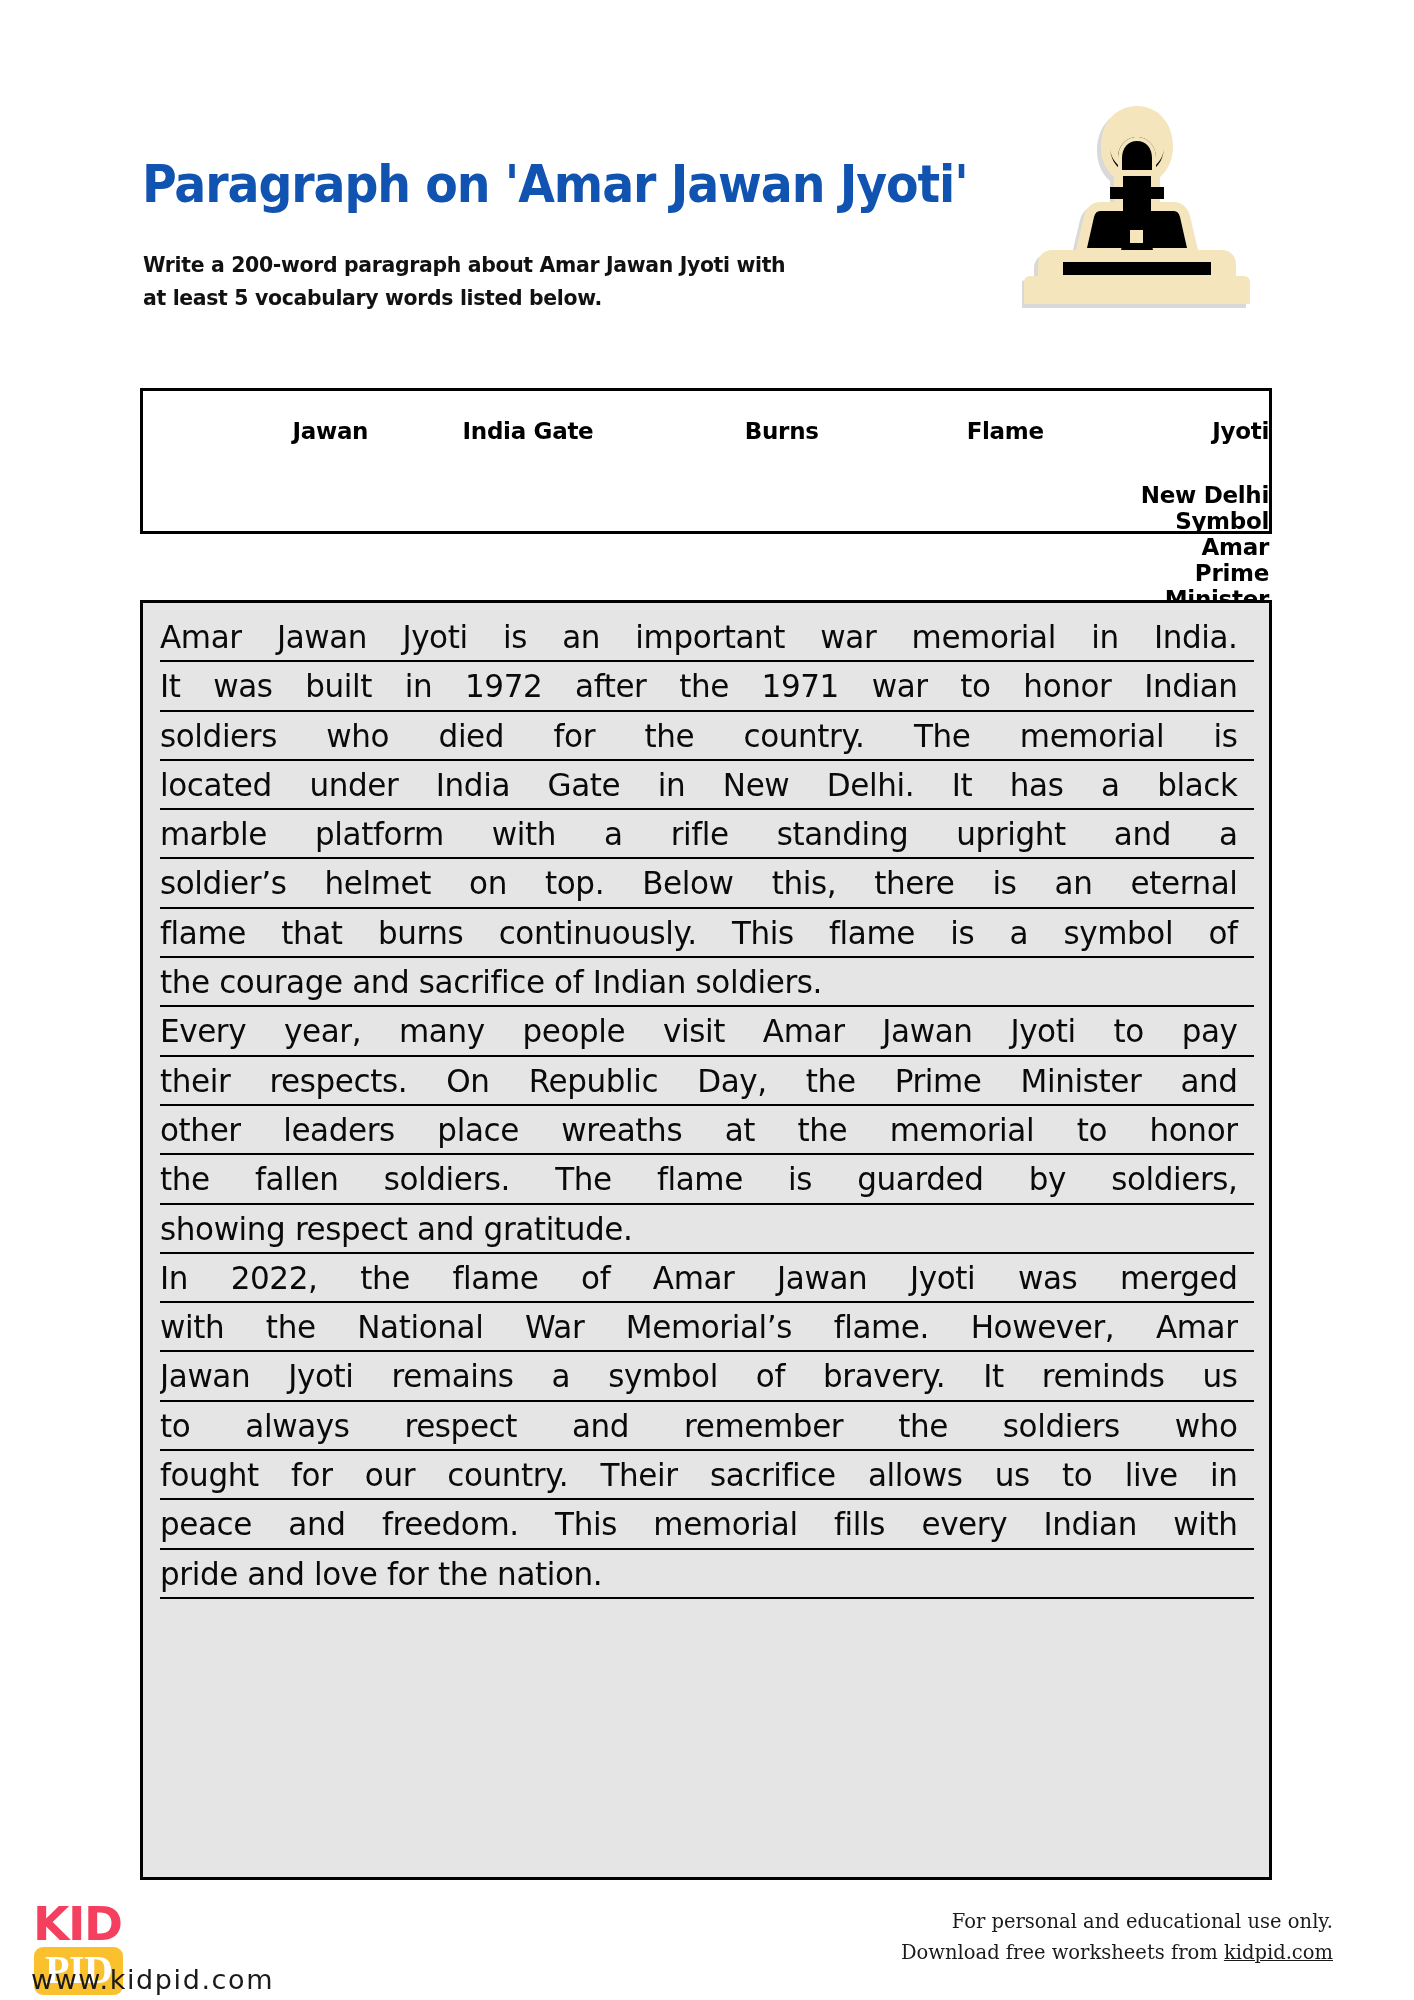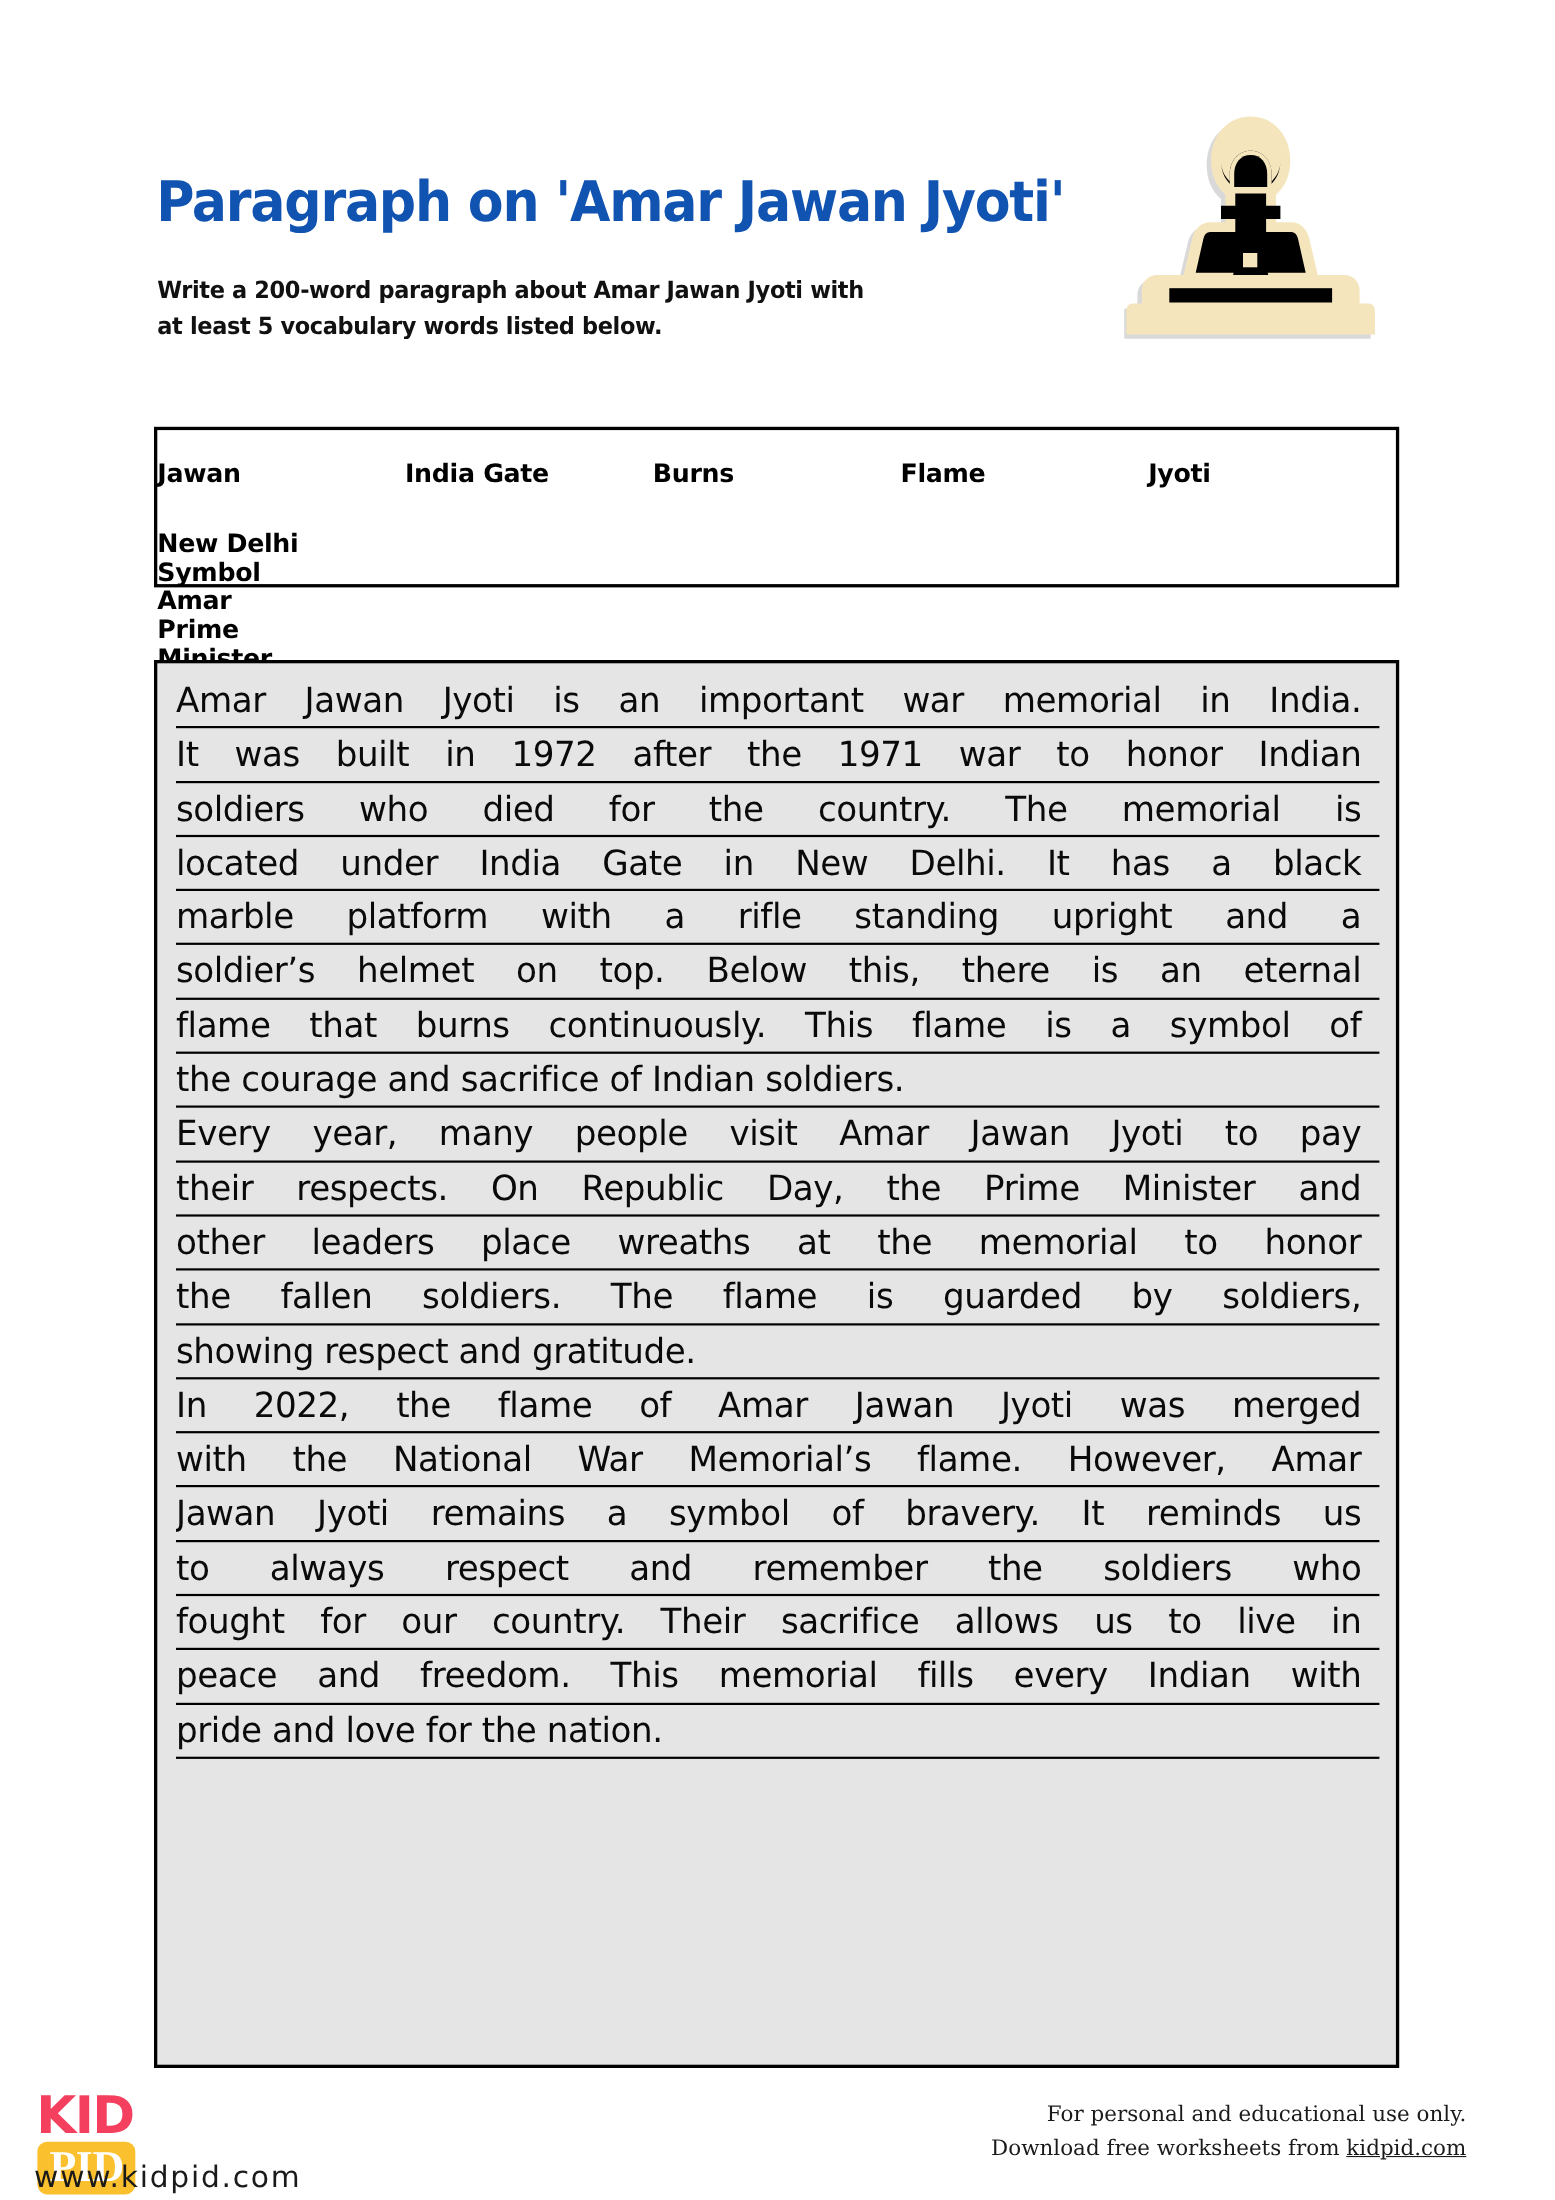--- a/index.html
+++ b/index.html
@@ -58,21 +58,21 @@
     background: #ffffff;
   }
   .vocab-row {
     position: absolute; left: 0; width: 100%;
     display: flex;
   }
   .vocab-row.r0 { top: 27px; }
   .vocab-row.r1 { top: 91px; flex-direction: column; }
   .vocab-cell {
     flex: 1 1 0;
-    text-align: left;
+    text-align: right;
     font-family: "DejaVu Sans", sans-serif;
     font-weight: 700;
     font-size: 23px;
     letter-spacing: -0.3px;
     color: #000000;
     white-space: nowrap;
   }
 
   
   .answer-box {

